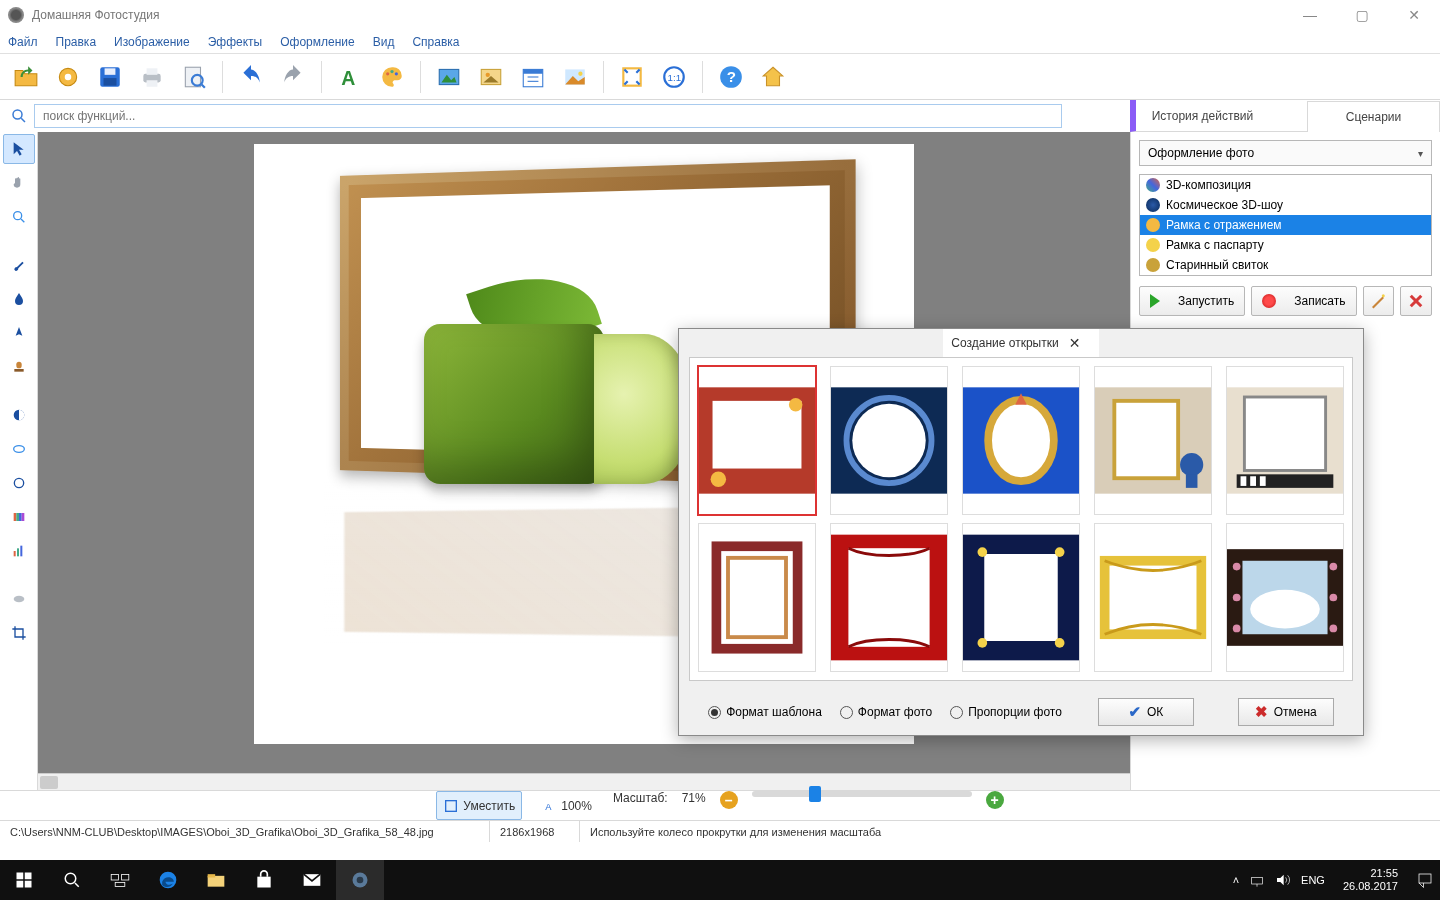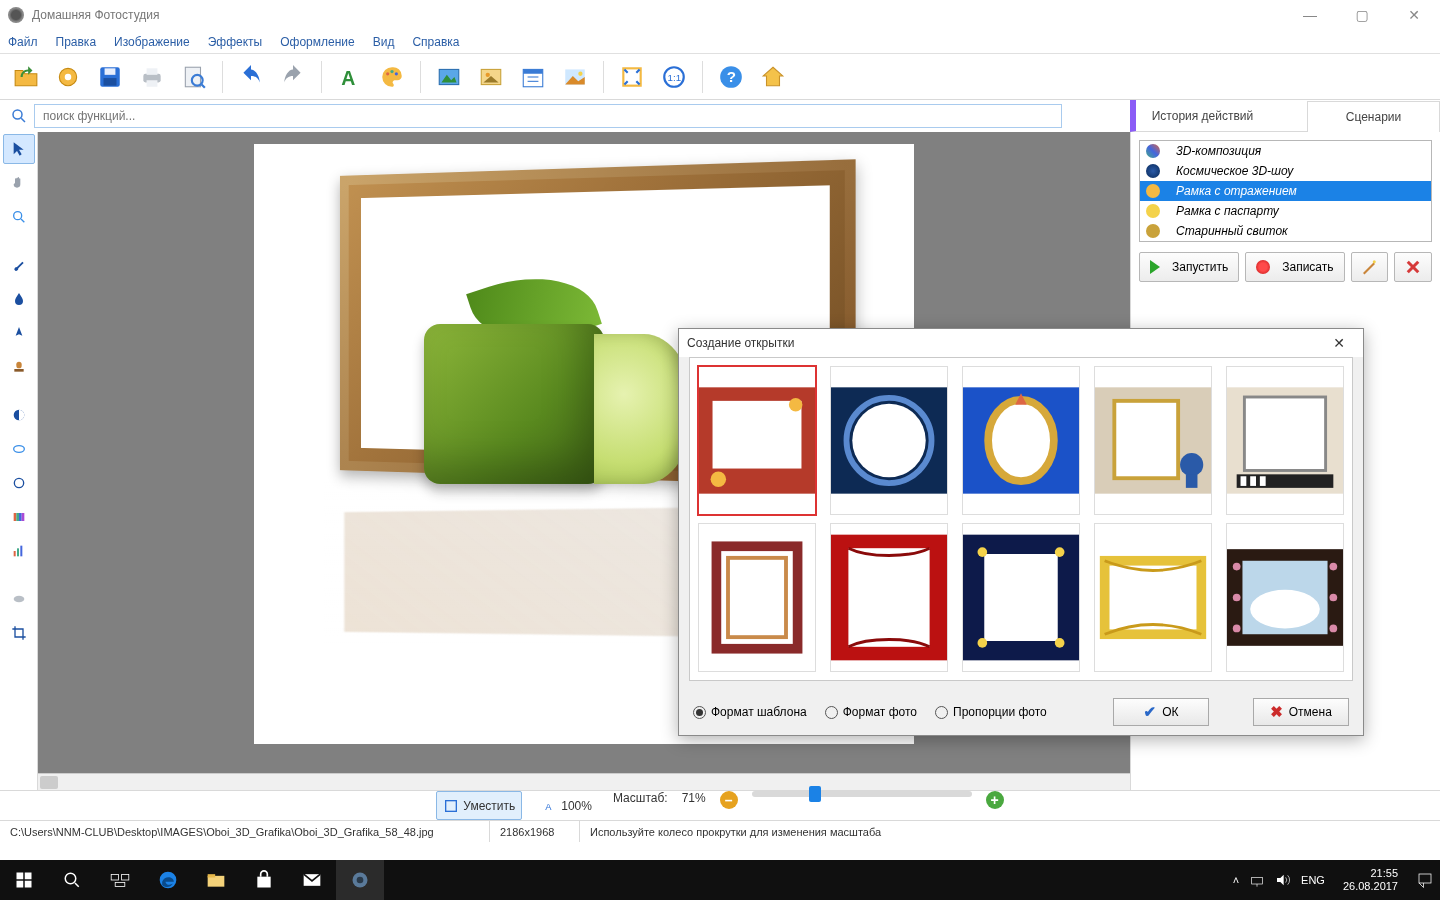--- a/index.html
+++ b/index.html
@@ -51,31 +51,31 @@
 
 
 .rightpanel { width: 310px; background: #fff; border-left: 1px solid #d9d9d9; }
 .rtabs { display: flex; height: 32px; border-bottom: 1px solid #d9d9d9; }
 .rtabs .rtab { flex:1; display:flex; align-items:center; justify-content:center; font-size:12px; color:#444; border:1px solid transparent; border-bottom:none; cursor:pointer; }
 .rtabs .rtab.active { border-color:#d9d9d9; background:#fff; position:relative; top:1px; }
 .rpanel-body { padding: 8px; }
 .rcombo { width: 100%; height: 26px; border: 1px solid #b7b7b7; display:flex; align-items:center; padding:0 8px; font-size:12px; justify-content:space-between; cursor:pointer; margin-bottom:8px; background:#fafafa;}
 .rcombo .chev { color:#555; font-size:10px;}
 .rlist { border: 1px solid #b7b7b7; background:#fff; }
-.rlist .item { height: 20px; display:flex; align-items:center; gap:16px; padding:0 6px; font-size:12px; cursor:pointer;font-style:italic;}
+.rlist .item { height: 20px; display:flex; align-items:center; gap:6px; padding:0 6px; font-size:12px; cursor:pointer;}
 .rlist .item .dico { width:14px; height:14px; border-radius:50%; }
 .rlist .item.selected { background:#1b82e6; color:#fff; }
 .rbtnrow { display:flex; gap:6px; margin-top:10px; }
-.rbtn { height:30px; border:1px solid #b7b7b7; background: linear-gradient(#fdfdfd,#ececec); display:flex; align-items:center; justify-content:center; gap:12px; font-size:12px; cursor:pointer; border-radius:2px; padding:0 10px;}
+.rbtn { height:30px; border:1px solid #b7b7b7; background: linear-gradient(#fdfdfd,#ececec); display:flex; align-items:center; justify-content:center; gap:18px; font-size:12px; cursor:pointer; border-radius:2px; padding:0 10px;}
 .rbtn.small { width:38px; padding:0;}
 .rbtn .tri-play { width:0; height:0; border-left:10px solid #2aa52a; border-top:7px solid transparent; border-bottom:7px solid transparent;}
 .rbtn .rec { width:14px; height:14px; background: radial-gradient(circle,#ff4a4a 40%,#b11 100%); border-radius:50%;}
 
 
-.dialog { position:absolute; left:678px; top:328px; width:686px; height:408px; background:#f0f0f0; border:1px solid #8a8a8a; box-shadow: 0 4px 16px rgba(0,0,0,0.3); z-index:50; display:flex; flex-direction:column;}
+.dialog { position:absolute; left:678px; top:328px; width:686px; height:408px; background:#f0f0f0; border:1px solid #8a8a8a; box-shadow: 0 4px 16px rgba(0,0,0,0.3); z-index:50; display:flex; flex-direction:column;align-items:center;}
 .dlg-title { height:28px; background:#fff; display:flex; align-items:center; padding:0 8px; font-size:12px; color:#333;}
 .dlg-title .x { margin-left:auto; width:32px; height:24px; display:flex; align-items:center; justify-content:center; font-size:14px; color:#333; cursor:pointer;}
 .dlg-tabs { display:flex; background:#f0f0f0; padding: 8px 10px 0 10px; gap:0; border-bottom:1px solid #c9c9c9;}
 .dlg-tabs .dtab { padding:4px 10px; font-size:12px; border:1px solid #c9c9c9; border-bottom:none; background:#eaeaea; cursor:pointer; position:relative; top:1px;}
 .dlg-tabs .dtab.active { background:#fff; }
 .dlg-body { flex:1; background:#fff; margin:0 10px 8px 10px; border:1px solid #c9c9c9; padding:8px; display:grid; grid-template-columns: repeat(5, 1fr); grid-template-rows: repeat(2, 1fr); gap:8px 14px; overflow:hidden;}
 .tmpl { border:1px solid #ddd; display:flex; align-items:center; justify-content:center; cursor:pointer; position:relative; background:#fff;}
 .tmpl.sel { border:1px solid #d33; outline:1px solid #d33;}
 .tsvg { width:100%; height:100%; }
 .dlg-foot { height:46px; display:flex; align-items:center; padding:0 14px; gap:18px;}
@@ -364,20 +364,24 @@
       </div>
       <div class="reflection"></div>
     </div>
     <div class="hscroll">
         <div class="thumb"></div>
       </div>
   </div>
 
   <div class="rightpanel">
     <div class="rpanel-body">
+      <div class="rcombo">
+        <span>Оформление фото</span>
+        <span class="chev">▾</span>
+      </div>
       <div class="rlist">
         <div class="item">
             <span class="dico" style="background:linear-gradient(45deg,#4a8,#46d,#d64);"></span>
             <span>3D-композиция</span>
           </div>
         <div class="item">
             <span class="dico" style="background:radial-gradient(circle,#2a5aa8,#0a2a58);"></span>
             <span>Космическое 3D-шоу</span>
           </div>
         <div class="item selected">

